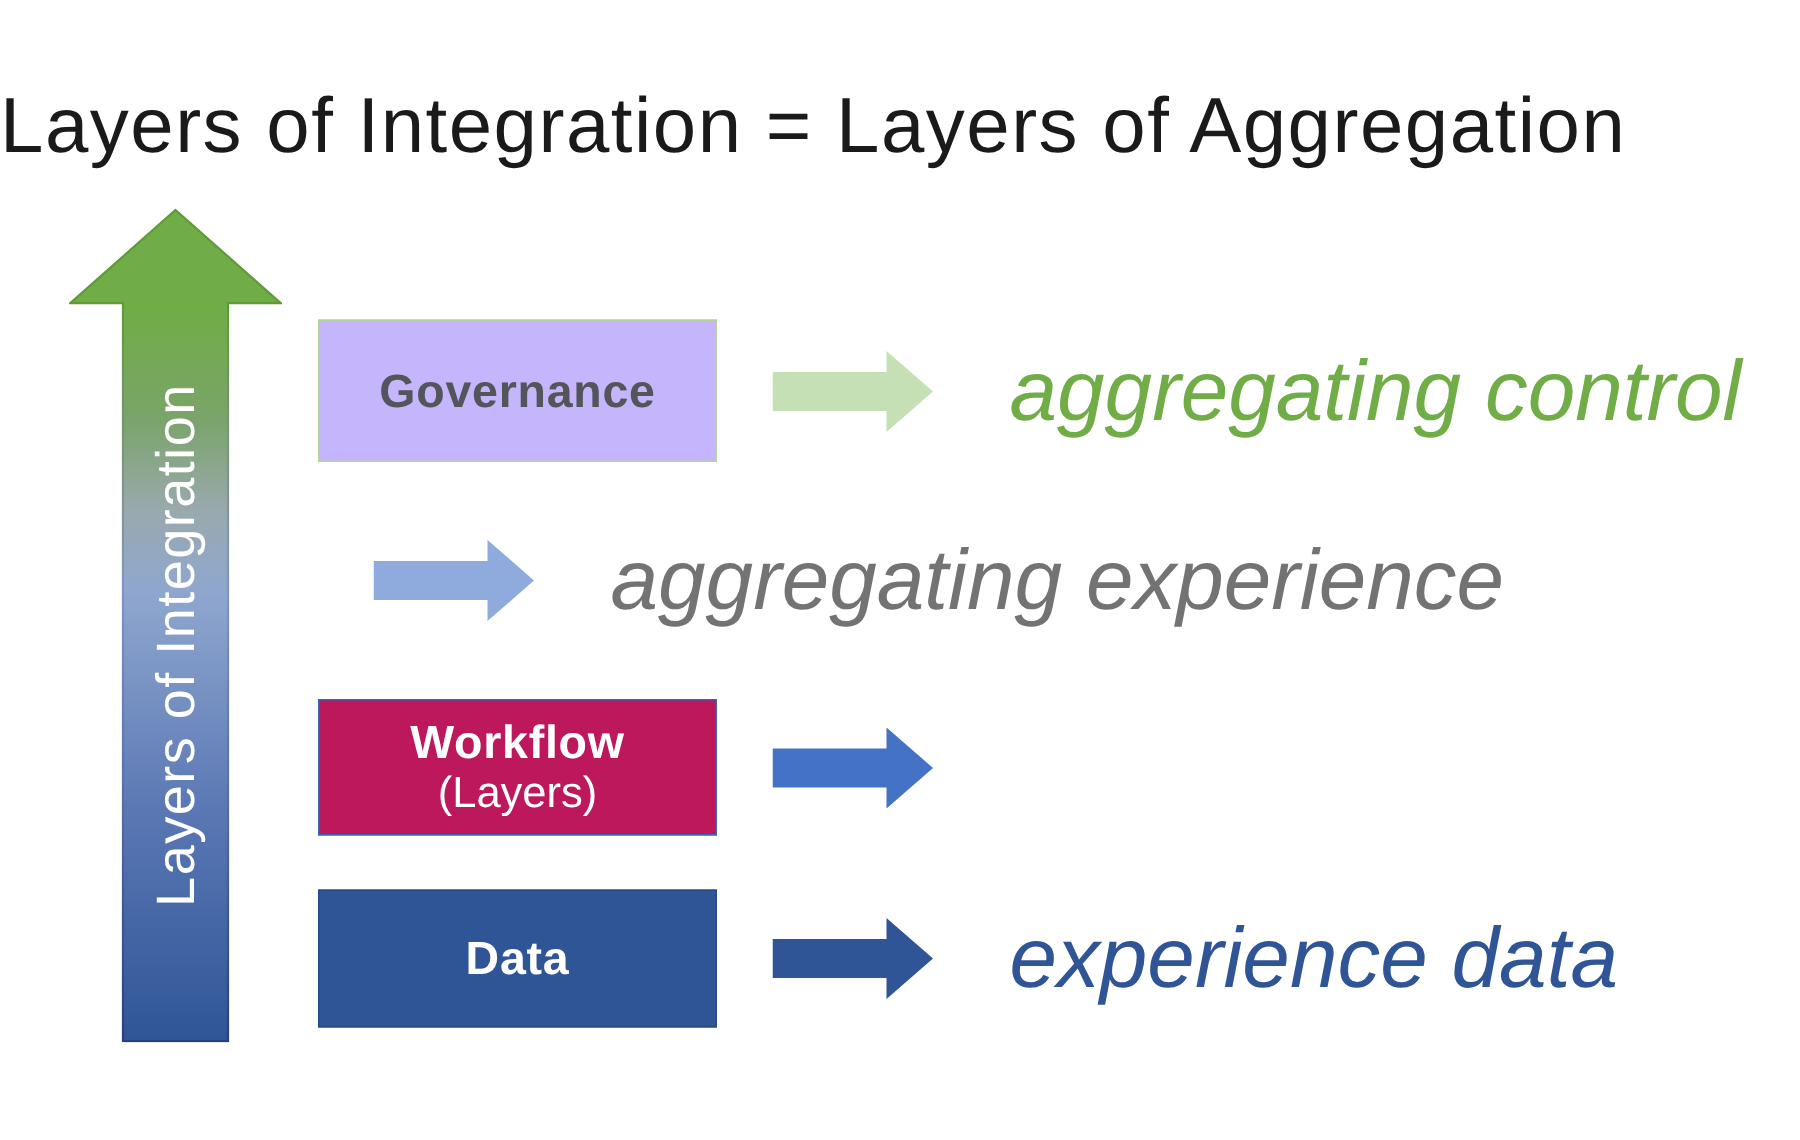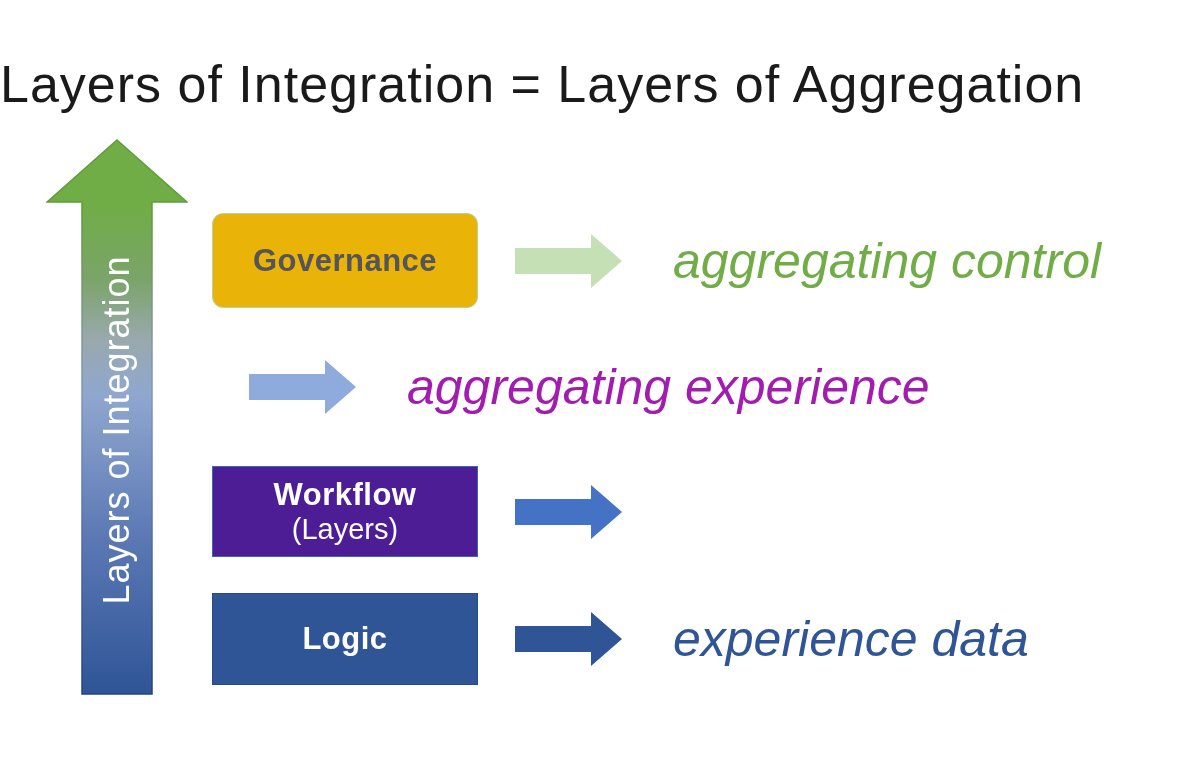--- a/index.html
+++ b/index.html
@@ -71,21 +71,21 @@
     line-height: 1.15;
   }
   .h-arrow {
     width: 108px;
     height: 54px;
     flex: 0 0 108px;
     margin-left: 37px;
   }
   .row-label {
     margin-left: 50px;
-    font-size: 50px;
+    font-size: 57px;
     font-style: italic;
     white-space: nowrap;
   }
   
   .row-0 { top: 213px; height: 95px; }
   .row-1 { top: 340px; height: 93px; }
   .row-2 { top: 466px; height: 91px; }
   .row-3 { top: 593px; height: 92px; }
 </style>
 </head>
@@ -113,50 +113,50 @@
         <stop offset="46%" stop-color="#7d96c4"></stop>
         <stop offset="100%" stop-color="#24417e"></stop>
       </linearGradient>
     </defs>
     <polygon points="71,1 141,63 106,63 106,555 36,555 36,63 1,63" fill="url(#vgrad)" stroke="url(#vgradStroke)" stroke-width="1.5"></polygon>
   </svg>
 
   <div class="axis-label" style="color: rgb(255, 255, 255);">Layers of Integration</div>
 
   <div class="layer-row row-0">
-    <div class="layer-box" style="background-color: #eab308; border-color: rgb(179, 212, 158); border-radius: 11px;">
+    <div class="layer-box" style="background-color: #c4b5fd; border-color: rgb(179, 212, 158);">
       <div class="box-title" style="color: rgb(84, 85, 90);">Governance</div>
       <div class="box-subtitle" style="color: rgb(84, 85, 90);"></div>
     </div>
     <svg class="h-arrow" viewBox="0 0 108 54">
       <polygon points="0,14 76,14 76,0 107,27 76,54 76,40 0,40" fill="#c5e0b4"></polygon>
     </svg>
     <div class="row-label" style="color: rgb(112, 173, 71);">aggregating control</div>
   </div>
 
   <div class="layer-row row-1">
     <svg class="h-arrow" viewBox="0 0 108 54">
       <polygon points="0,14 76,14 76,0 107,27 76,54 76,40 0,40" fill="#8faadc"></polygon>
     </svg>
-    <div class="row-label" style="color: #a21caf;">aggregating experience</div>
+    <div class="row-label" style="color: #737373;">aggregating experience</div>
   </div>
 
   <div class="layer-row row-2">
-    <div class="layer-box" style="background-color: #4c1d95; border-color: rgb(56, 102, 184);">
+    <div class="layer-box" style="background-color: #be185d; border-color: rgb(56, 102, 184);">
       <div class="box-title" style="color: rgb(255, 255, 255);">Workflow</div>
       <div class="box-subtitle" style="color: rgb(255, 255, 255);">(Layers)</div>
     </div>
     <svg class="h-arrow" viewBox="0 0 108 54">
       <polygon points="0,14 76,14 76,0 107,27 76,54 76,40 0,40" fill="#4472c4"></polygon>
     </svg>
   </div>
 
   <div class="layer-row row-3">
     <div class="layer-box" style="background-color: rgb(47, 85, 151); border-color: rgb(38, 74, 135);">
-      <div class="box-title" style="color: rgb(255, 255, 255);">Logic</div>
+      <div class="box-title" style="color: rgb(255, 255, 255);">Data</div>
       <div class="box-subtitle" style="color: rgb(255, 255, 255);"></div>
     </div>
     <svg class="h-arrow" viewBox="0 0 108 54">
       <polygon points="0,14 76,14 76,0 107,27 76,54 76,40 0,40" fill="#2f5597"></polygon>
     </svg>
     <div class="row-label" style="color: rgb(47, 85, 151);">experience data</div>
   </div>
 
 </div>
 

